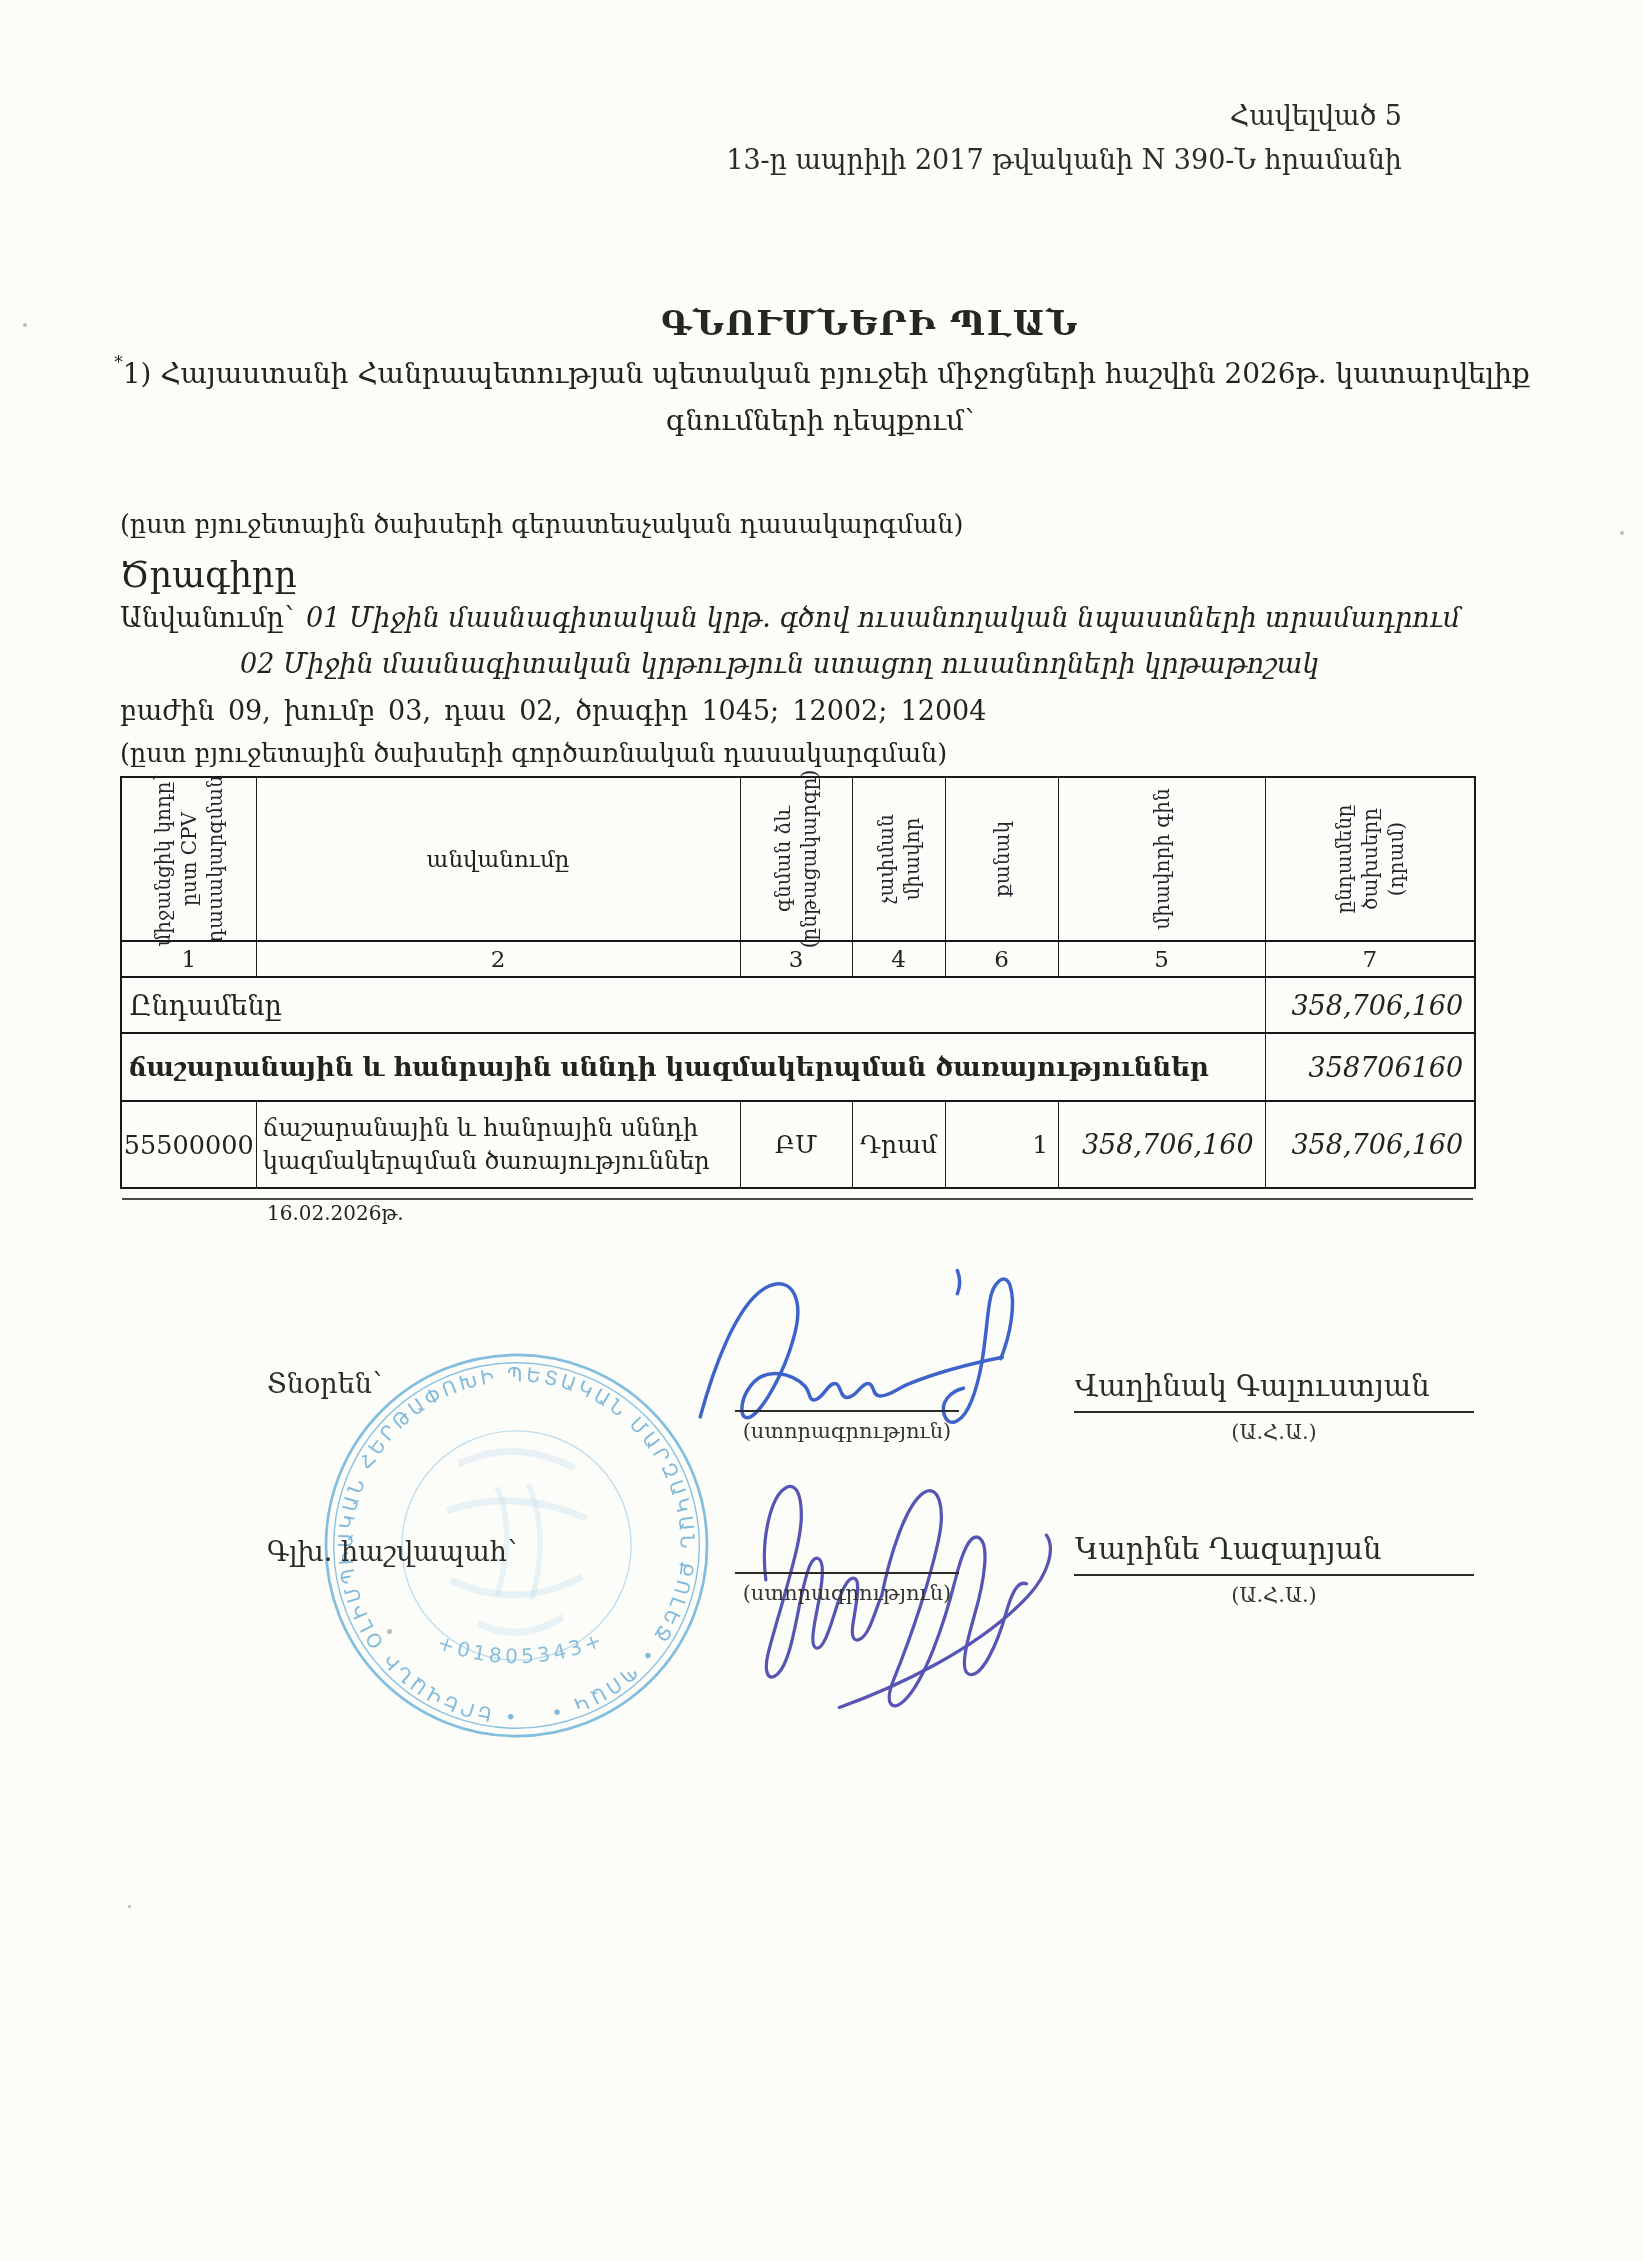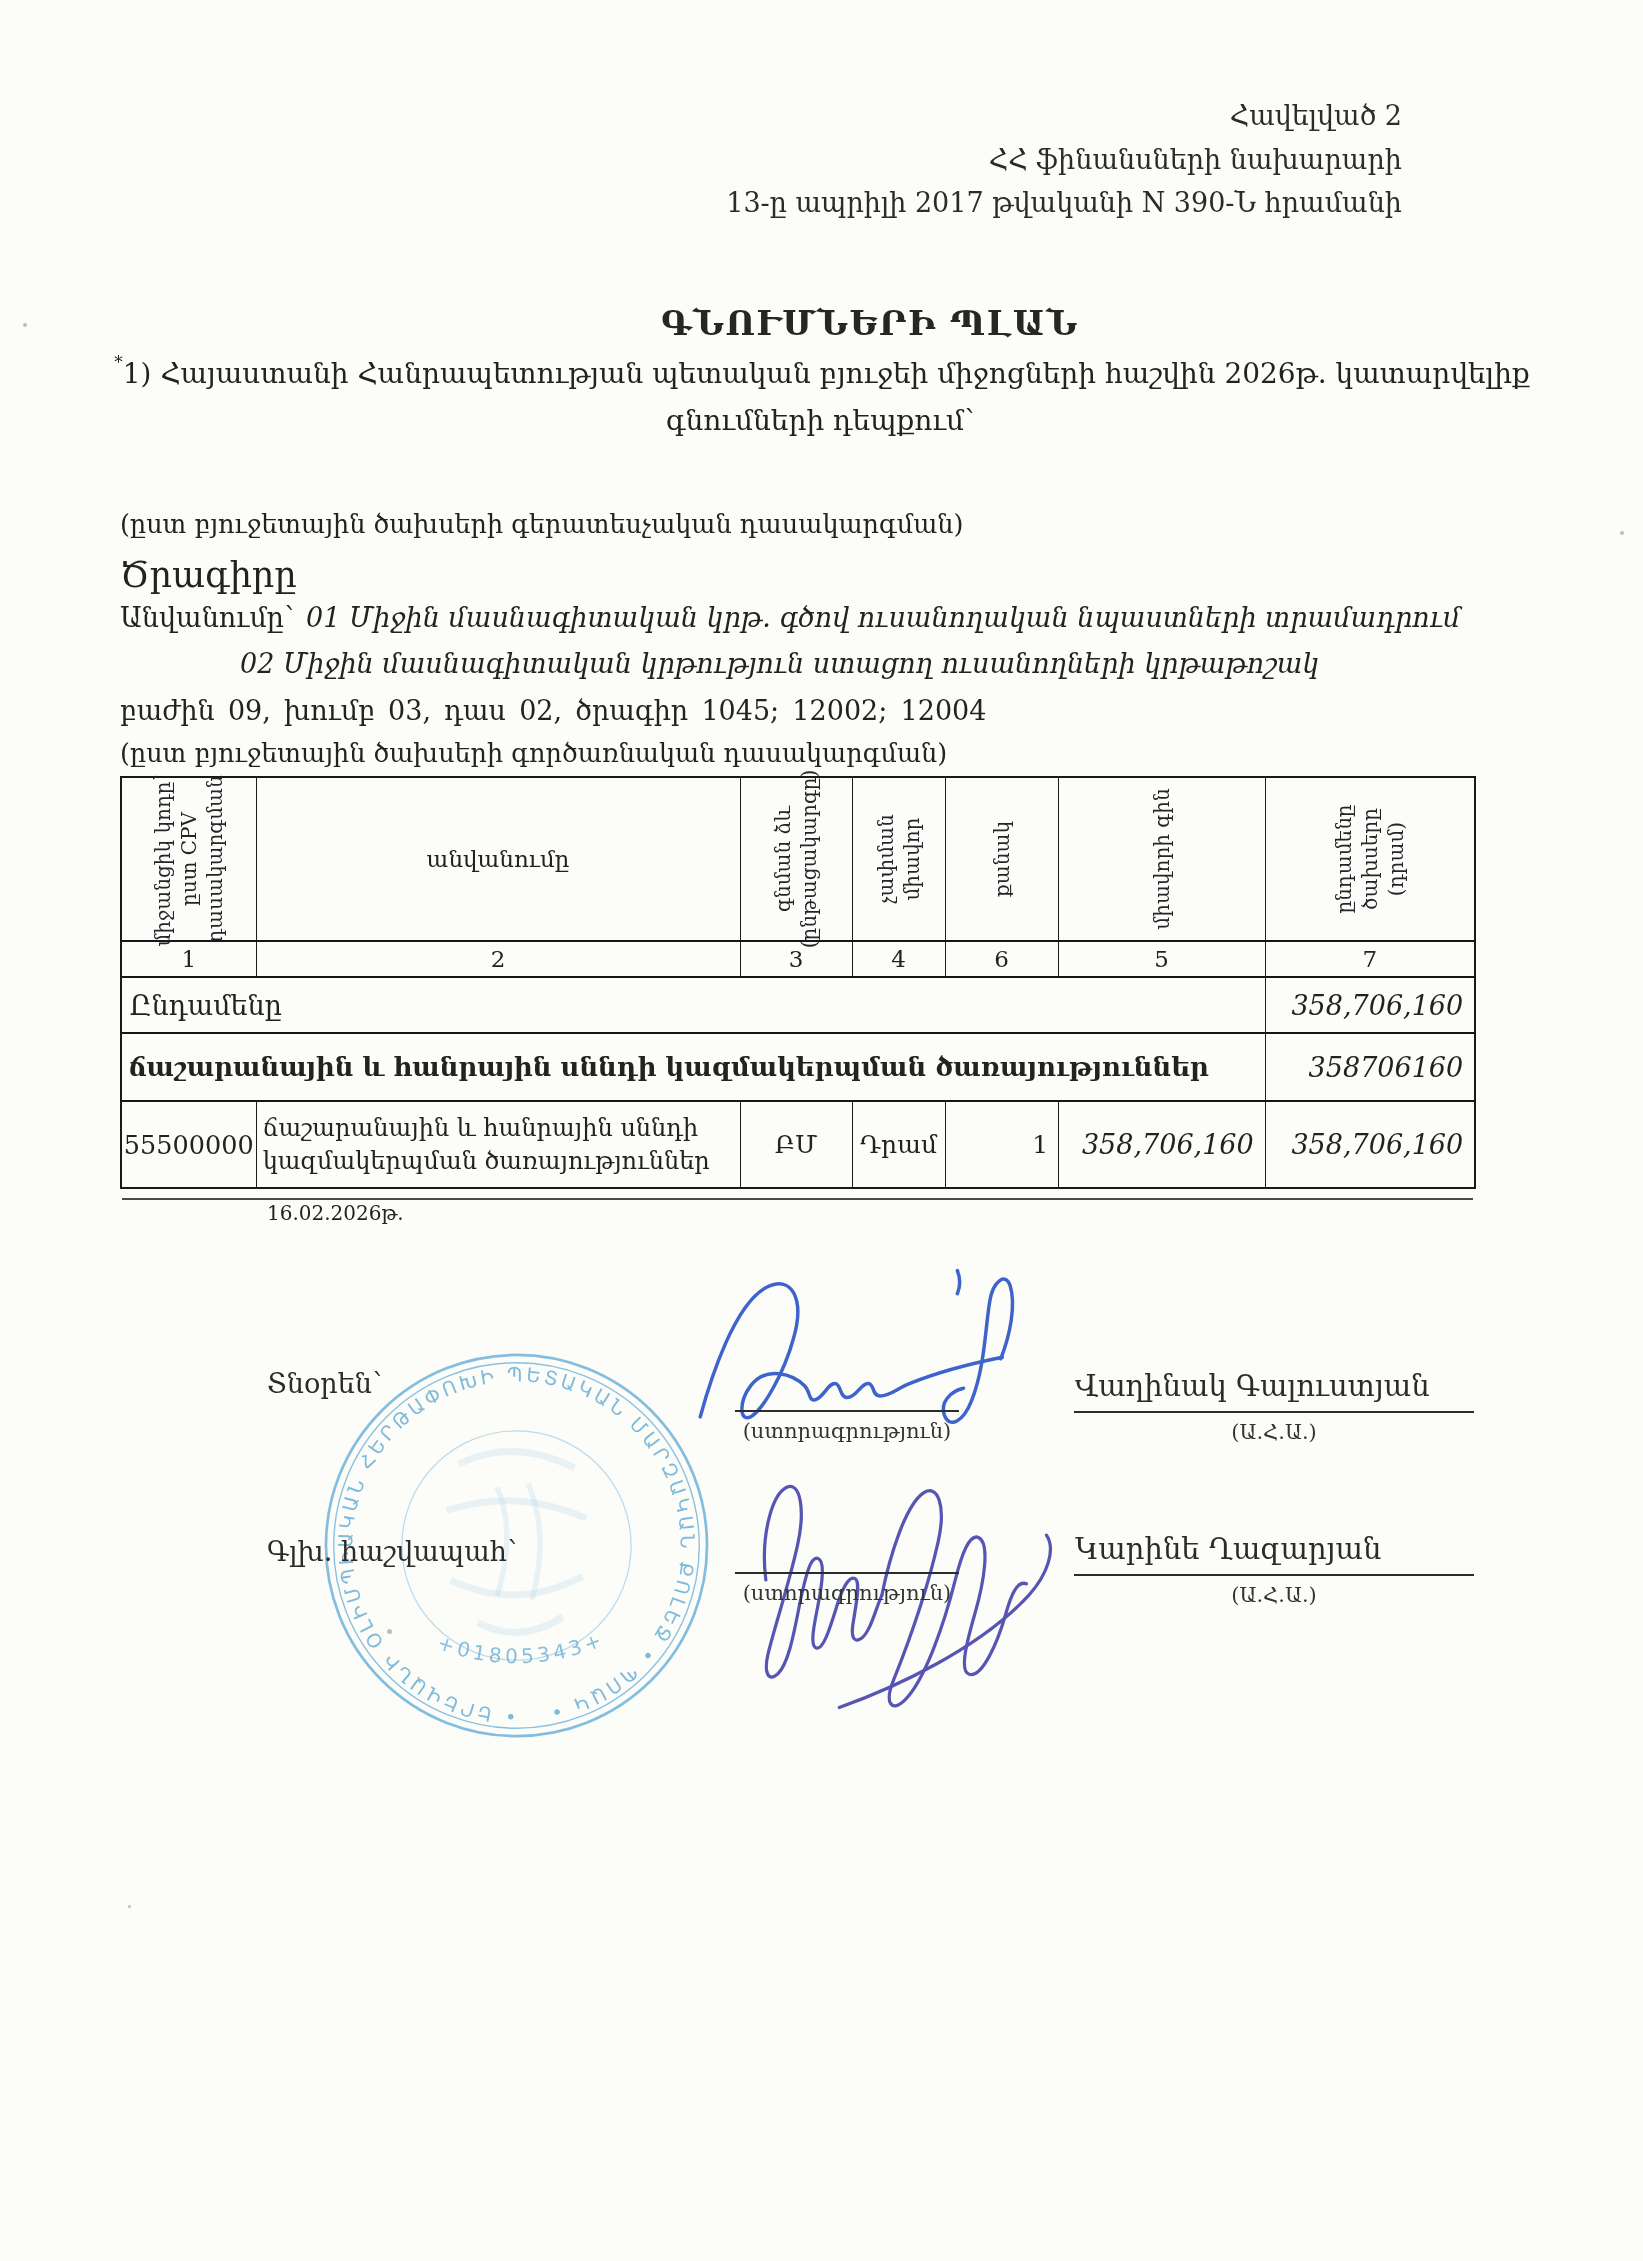--- a/index.html
+++ b/index.html
@@ -71,22 +71,21 @@
   .speck { position:absolute; border-radius:50%; background:#8a8a84; opacity:.55; }
 
   .stamp { opacity:.88; filter:blur(0.3px); }
 </style>
 </head>
 <body>
 
 <div class="page">
 
   <div class="abs hdr-right">
-    <div>Հավելված 2</div>
-    <div>ՀՀ ֆինանսների նախարարի</div>
+    <div>Հավելված 5</div>
     <div>13-ը ապրիլի 2017 թվականի N 390-Ն հրամանի</div>
   </div>
 
   <div class="abs title">ԳՆՈՒՄՆԵՐԻ ՊԼԱՆ</div>
   <div class="abs subtitle1"><sup>*</sup><span>1) Հայաստանի Հանրապետության պետական բյուջեի միջոցների հաշվին 2026թ.  կատարվելիք</span></div>
   <div class="abs subtitle2">գնումների դեպքում`</div>
 
   <div class="abs line-note1">(ըստ բյուջետային ծախսերի գերատեսչական դասակարգման)</div>
   <div class="abs line-program">Ծրագիրը</div>
   <div class="abs line-name01">

